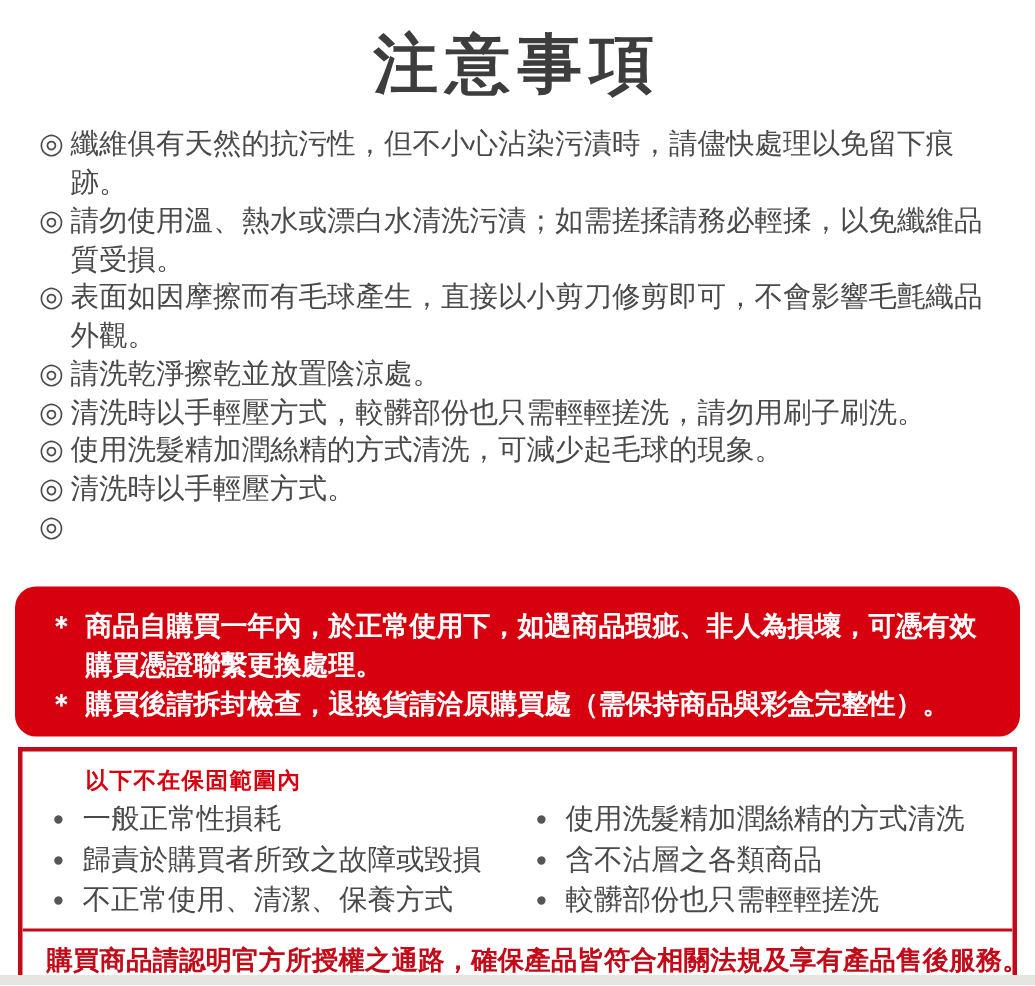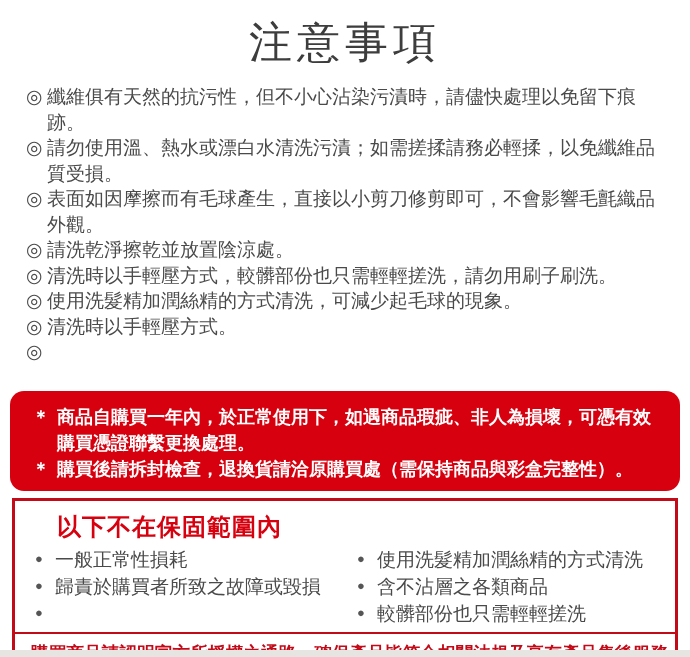--- a/index.html
+++ b/index.html
@@ -7,21 +7,21 @@
     width:690px; height:657px;
     font-family:"Liberation Sans", "DejaVu Sans", sans-serif;
     color:#4a4a4a;
   }
   .page { position:relative; width:690px; height:657px; overflow:hidden; background:#fff; }
 
   
   .page-title {
     margin:0; padding-top:14px;
     text-align:center;
-    font-size:43px; font-weight:normal;
+    font-size:43px; font-weight:bold;
     letter-spacing:5px;
     color:#3d3d3d;
   }
 
   
   .notes {
     list-style:none;
     margin:12px 22px 0 26px; padding:0;
     height:287px; overflow:hidden;
   }
@@ -56,21 +56,21 @@
     box-sizing:border-box;
     margin:7px 12px 0 12px;
     height:157px;
     border:3px solid #c20a18;
     background:#ffffff;
     overflow:hidden;
   }
   .ex-title {
     margin:10px 0 3px 42px;
     color:#d6000f;
-    font-size:24px; font-weight:bold;
+    font-size:15px; font-weight:bold;
     letter-spacing:1px;
   }
   .ex-cols { display:flex; margin-left:18px; }
   .ex-col { list-style:none; margin:0; padding:0; }
   .ex-col.left  { width:322px; }
   .ex-col.right { width:320px; }
   .ex-col li {
     position:relative;
     padding-left:22px;
     font-size:19px; line-height:27px;
@@ -125,21 +125,21 @@
       <span class="wm">＊</span><span>購買後請拆封檢查，退換貨請洽原購買處（需保持商品與彩盒完整性）。</span>
     </div>
   </div>
 
   <div class="exclusions">
     <div class="ex-title">以下不在保固範圍內</div>
     <div class="ex-cols">
       <ul class="ex-col left">
         <li><span class="dot">●</span><span>一般正常性損耗</span></li>
         <li><span class="dot">●</span><span>歸責於購買者所致之故障或毀損</span></li>
-        <li><span class="dot">●</span></li>
+        <li><span class="dot">●</span><span>不正常使用、清潔、保養方式</span></li>
       </ul>
       <ul class="ex-col right">
         <li><span class="dot">●</span><span>使用洗髮精加潤絲精的方式清洗</span></li>
         <li><span class="dot">●</span><span>含不沾層之各類商品</span></li>
         <li><span class="dot">●</span><span>較髒部份也只需輕輕搓洗</span></li>
       </ul>
     </div>
     <div class="ex-footer">購買商品請認明官方所授權之通路，確保產品皆符合相關法規及享有產品售後服務。</div>
   </div>
 

